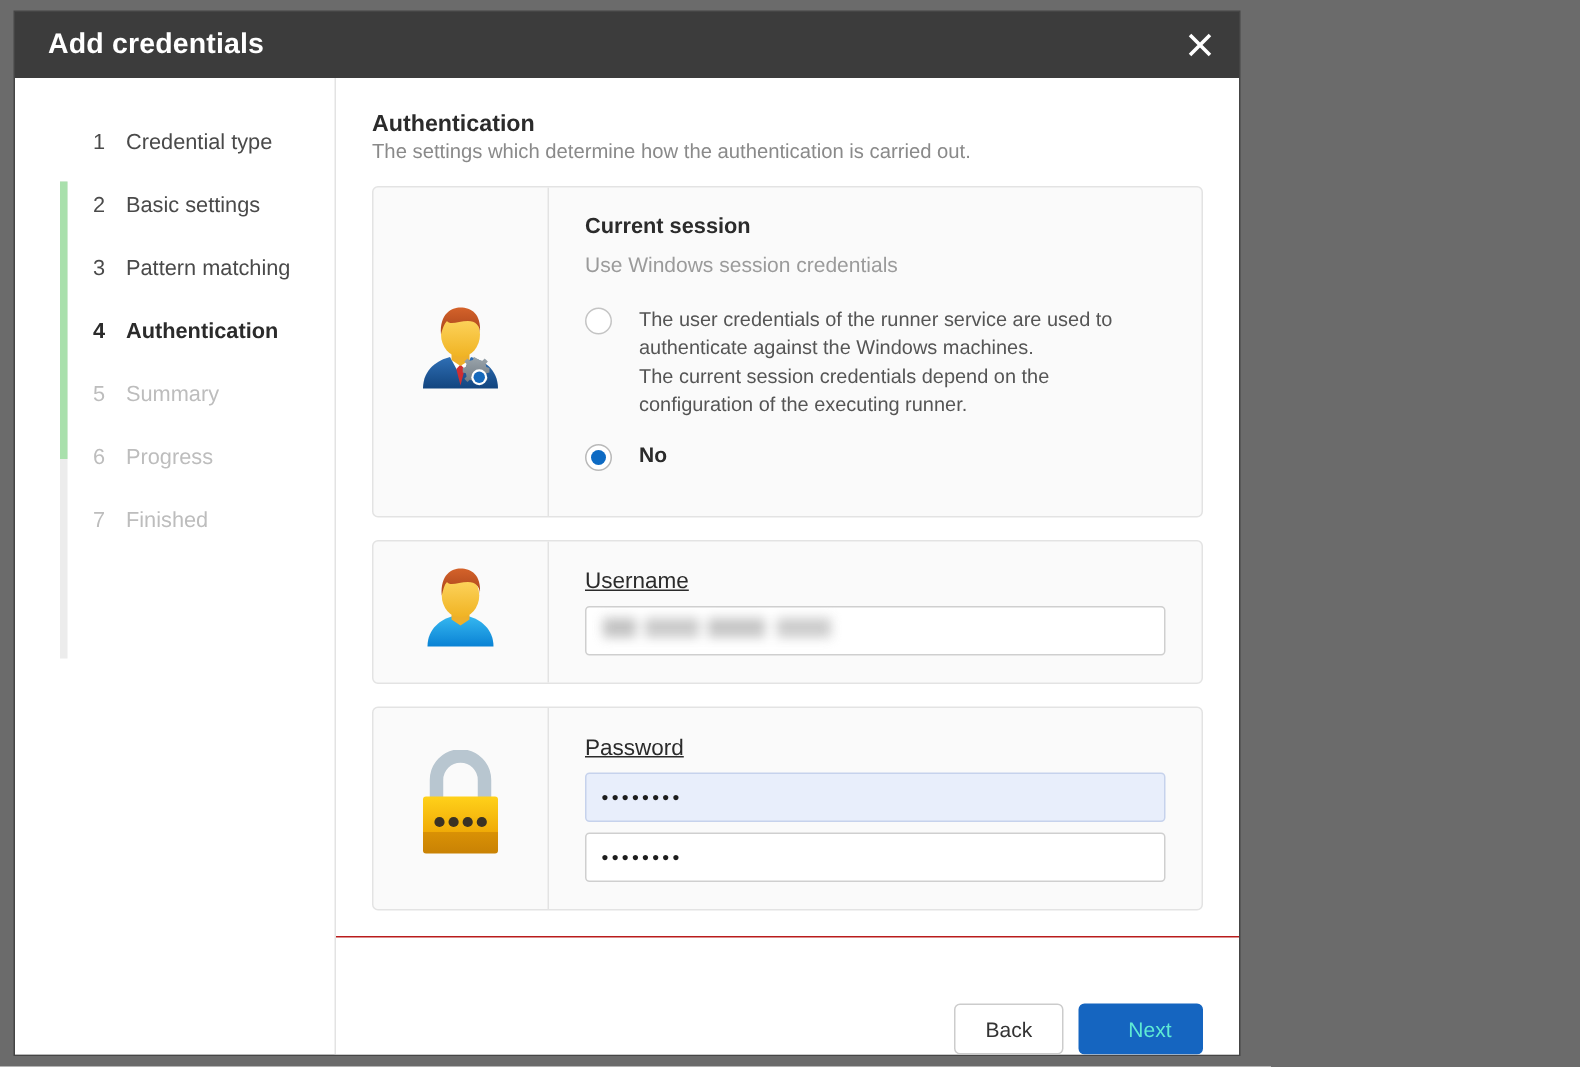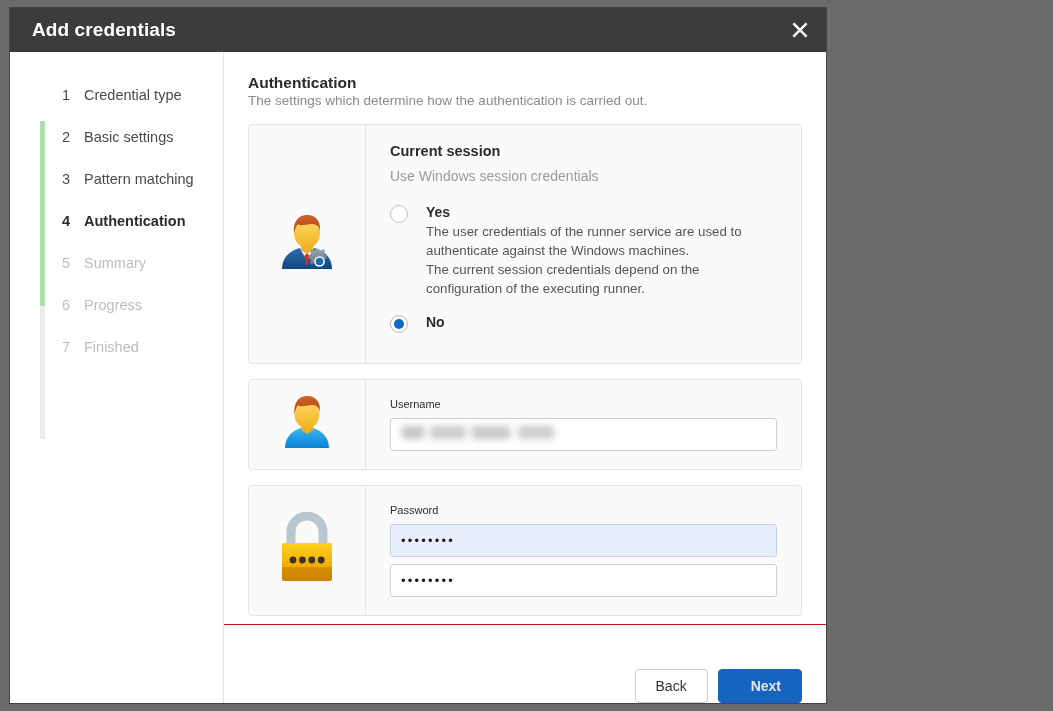--- a/index.html
+++ b/index.html
@@ -212,24 +212,25 @@
     margin-bottom: 3px;
   }
   .radio-desc {
     font-size: 13.3px;
     color: #555555;
     line-height: 1.42;
   }
 
   
   .field-label {
-    font-size: 11px;
+    font-size: 15px;
     font-weight: normal;
     color: #2b2b2b;
     margin: 0 0 8px 0;
+    text-decoration: underline;
   }
   .text-input {
     display: block;
     width: 100%;
     height: 33px;
     box-sizing: border-box;
     border: 1px solid #cfcfcf;
     border-radius: 3px;
     background: #ffffff;
     font-family: "Liberation Sans", sans-serif;
@@ -297,22 +298,22 @@
     outline: none;
   }
   .btn-secondary {
     background: #ffffff;
     border: 1px solid #cccccc;
     color: #333333;
   }
   .btn-primary {
     background: #1565c0;
     border: 1px solid #1565c0;
-    color: #e5e5e5;
-    font-weight: bold;
+    color: #5eead4;
+    font-weight: normal;
     padding-left: 32px;
   }
 </style>
 </head>
 <body>
 
 <div class="dialog">
 
   <div class="titlebar">
     <span class="titlebar-title">Add credentials</span>
@@ -419,21 +420,20 @@
               </svg>
             </span>
           </div>
           <div class="card-main">
             <div class="card-heading">Current session</div>
             <div class="card-subheading">Use Windows session credentials</div>
 
             <div class="radio-row">
               <span class="radio"></span>
               <span class="radio-text">
-                <div class="radio-label">Yes</div>
                 <div class="radio-desc">The user credentials of the runner service are used to authenticate against the Windows machines.</div>
                 <div class="radio-desc">The current session credentials depend on the configuration of the executing runner.</div>
               </span>
             </div>
 
             <div class="radio-row">
               <span class="radio checked"></span>
               <span class="radio-text">
                 <div class="radio-label">No</div>
               </span>

